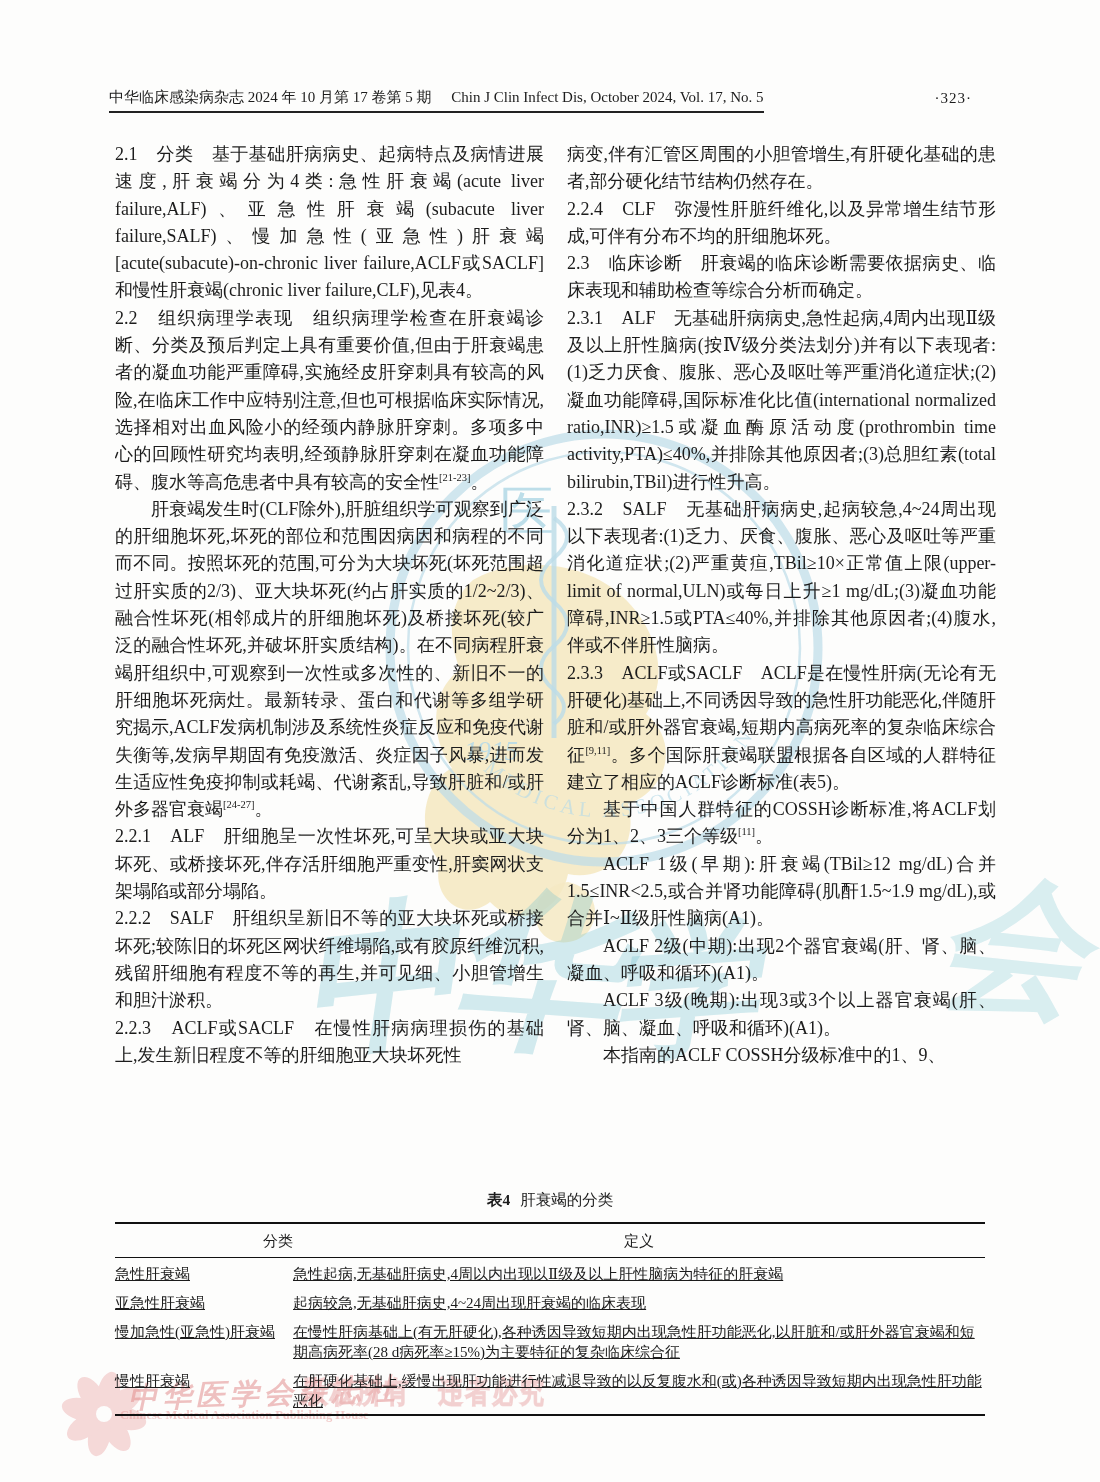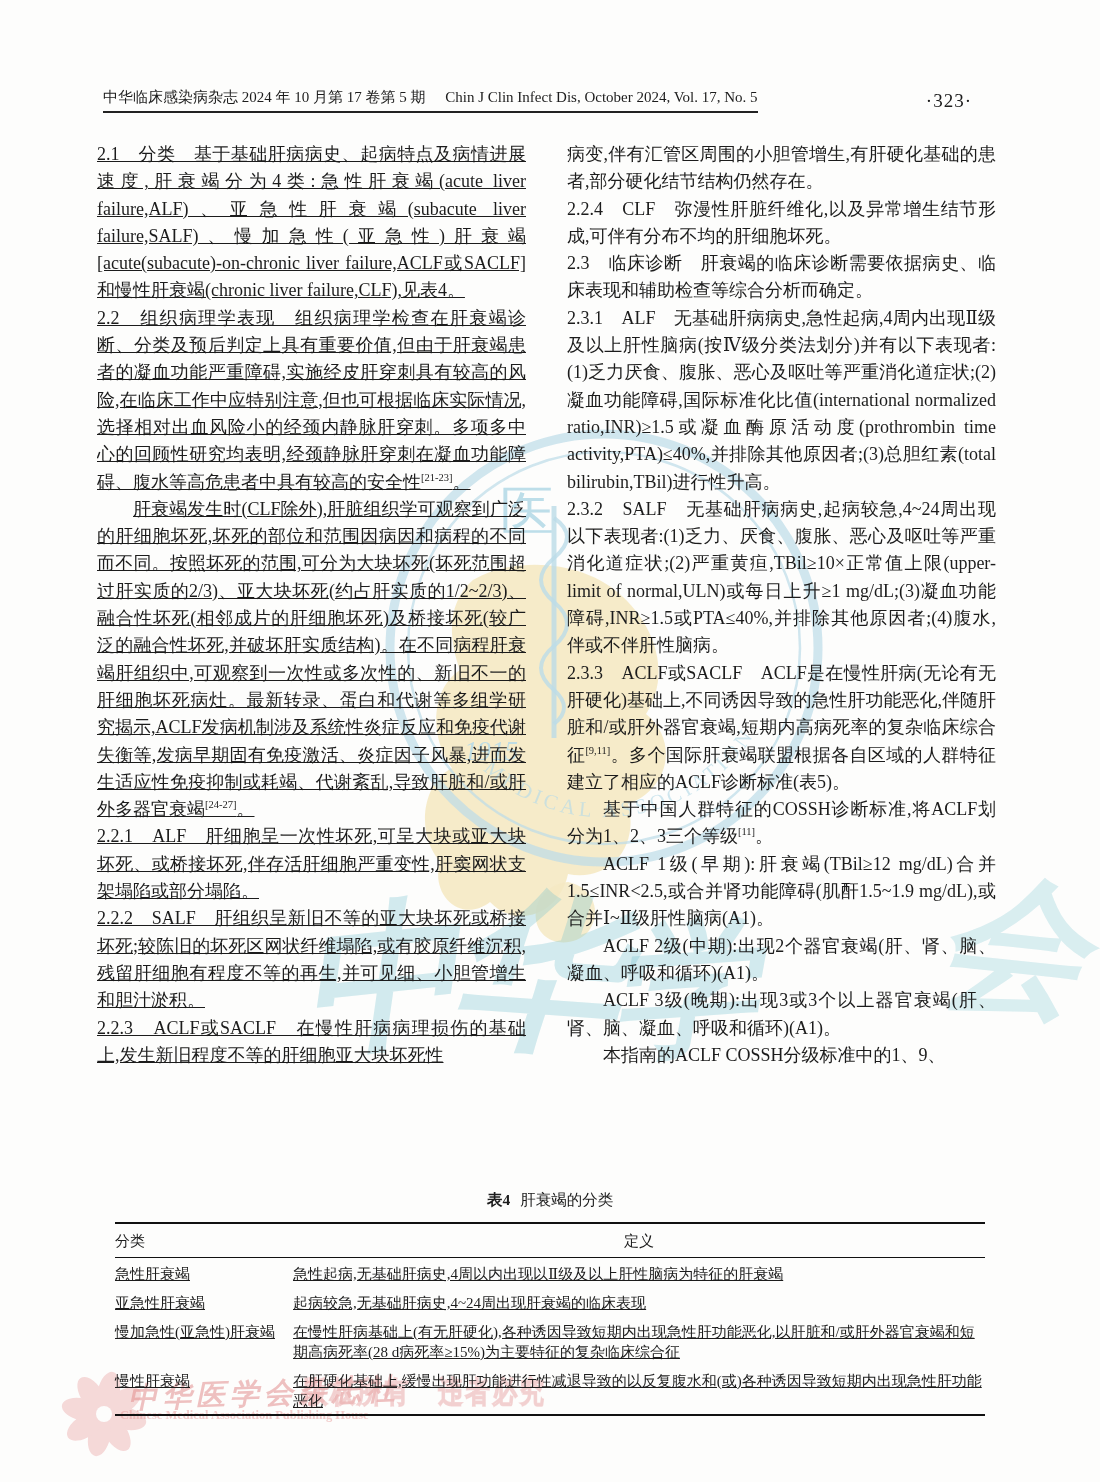--- a/index.html
+++ b/index.html
@@ -3,40 +3,40 @@
 <meta charset="utf-8">
 <style>
   html,body{margin:0;padding:0;}
   body{
     width:1100px;height:1482px;position:relative;background:#fdfdfc;
     font-family:"Liberation Serif","DejaVu Serif",serif;color:#1c1c1c;
     overflow:hidden;
   }
   .page{position:absolute;inset:0;}
   
-  .hdr{position:absolute;left:103px;top:88px;width:870px;font-size:15px;white-space:nowrap;}
+  .hdr{position:absolute;left:109px;top:88px;width:870px;font-size:15px;white-space:nowrap;}
   .hdr .rule-line{display:inline-block;border-bottom:2px solid #222;padding-bottom:4px;}
   .hdr .en{margin-left:16px;}
-  .page-no{position:absolute;top:90px;right:128px;font-size:19px;letter-spacing:1px;}
+  .page-no{position:absolute;top:90px;right:128px;font-size:15px;letter-spacing:1px;}
   
   .col{position:absolute;top:141px;width:429px;height:1045px;overflow:hidden;
        font-size:18px;line-height:27.3px;text-align:justify;text-justify:inter-character;z-index:2;}
-  .col-left{left:97px;text-decoration:underline;}
+  .col-left{left:115px;}
   .col-right{left:567px;}
   .para{margin:0;}
   .para.indent{text-indent:2em;}
   sup{font-size:10.5px;line-height:0;}
   
   .tbl-wrap{position:absolute;left:115px;top:1190px;width:870px;z-index:2;}
   .tbl-title{text-align:center;font-size:15.5px;margin:0 0 11px 0;font-family:"Liberation Sans","DejaVu Sans",sans-serif;}
   .tbl-title b{margin-right:10px;font-family:Liberation Serif, serif;}
   table{width:100%;border-collapse:collapse;font-size:15px;line-height:20px;
         border-top:2.2px solid #111;border-bottom:2.6px solid #111;}
   thead th{border-bottom:1.6px solid #111;font-weight:normal;padding:7px 0 6px;}
-  th.c1{text-align:left;width:178px;}
+  th.c1{text-align:right;width:178px;}
   th.c2{text-align:center;}
   td{vertical-align:top;padding:6px 0 3px;text-decoration:underline;}
   td.c1{padding-right:6px;}
   
   .wm{position:absolute;z-index:1;pointer-events:none;}
   .wm-script{font-style:italic;color:rgba(111,192,205,.30);font-weight:bold;}
   .wm-pub-cn{left:128px;top:1374px;font-size:29px;letter-spacing:5px;color:rgba(226,142,142,.55);
              font-style:italic;font-weight:bold;transform:rotate(-2deg);white-space:nowrap;}
   .wm-pub-en{left:120px;top:1408px;font-size:12.5px;font-weight:bold;color:rgba(231,160,160,.55);
              font-family:Liberation Serif, serif;white-space:nowrap;}

